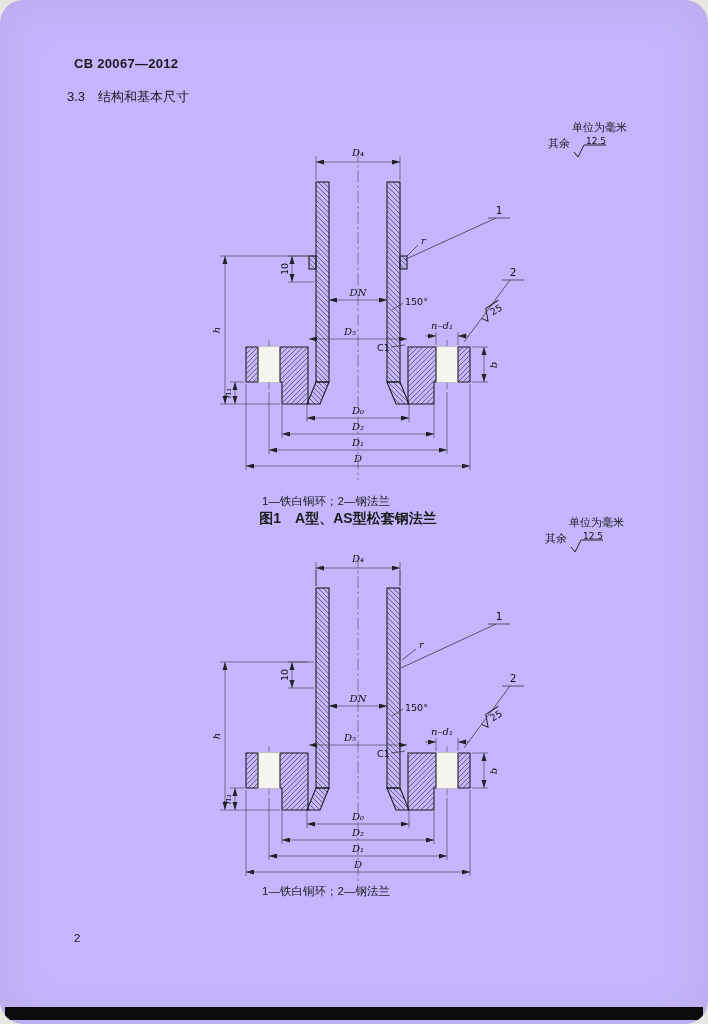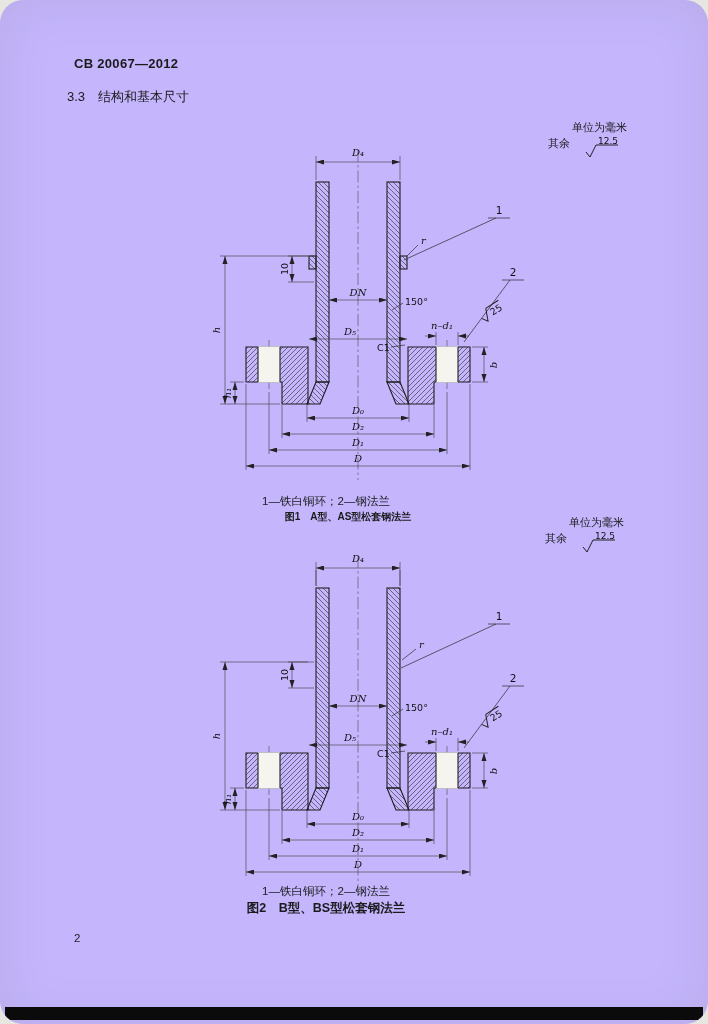--- a/index.html
+++ b/index.html
@@ -7,29 +7,29 @@
   body { font-family:"Liberation Sans", sans-serif; color:#1b1b1b; }
   .page { position:relative; width:708px; height:1024px; margin:0 auto; background:#c4b5fd;
           overflow:hidden; box-shadow: inset 0 0 50px rgba(115,110,100,0.14); border-radius: 23px; }
   .doc-number { position:absolute; left:74px; top:56px; font-size:13px; font-weight:600; letter-spacing:.3px; }
   .heading    { position:absolute; left:67px; top:88px; font-size:13px; font-weight:400; white-space:pre; }
   .clause     { position:absolute; left:67px; top:110px; font-size:12.5px; white-space:nowrap; }
   .units      { position:absolute; width:160px; }
   .units1     { left:548px; top:120px; }
   .units2     { left:545px; top:515px; }
   .unit-text  { font-size:11px; margin-left:24px; }
-  .rest-row   { display:flex; align-items:flex-start; gap:14px; margin-top:1px; font-size:11px; }
+  .rest-row   { display:flex; align-items:flex-start; gap:2px; margin-top:1px; font-size:11px; }
   .finchk     { stroke:#222; stroke-width:1; fill:none; }
   .finval     { font-size:9px; fill:#111; font-family:"DejaVu Sans", sans-serif; }
   .fig  { position:absolute; }
   .fig1 { left:158px; top:142px; }
   .fig2 { left:158px; top:548px; }
   .caption { position:absolute; left:0; width:652px; text-align:center; }
   .cap-parts1 { top:494px; font-size:11.5px; }
-  .cap-title1 { top:510px; font-size:10px; font-weight:700;padding-left:44px; }
+  .cap-title1 { top:510px; font-size:14px; font-weight:700;padding-left:44px; }
   .cap-parts2 { top:884px; font-size:11.5px; }
   .cap-title2 { top:900px; font-size:12.5px; font-weight:700; }
   .page-num   { position:absolute; left:74px; top:932px; font-size:11.5px; }
   .bottom-bar { position:absolute; left:5px; right:5px; bottom:4px; height:13px; background:#0b0b0b; }
   
   svg text { font-family:"DejaVu Serif", serif; }
   .part { stroke:#1f1f1f; stroke-width:1.1; }
   .edge { stroke:#1f1f1f; stroke-width:1.1; fill:none; }
   .slot { fill:#f6f4ef; stroke:none; }
   .ext,.dim { stroke:#3a3a3a; stroke-width:0.6; fill:none; }
@@ -375,17 +375,16 @@
     </g>
     <g>
       <line class="ext" x1="88" y1="242" x2="88" y2="328"></line>
       <line class="ext" x1="312" y1="242" x2="312" y2="328"></line>
       <line class="dim" x1="88" y1="324" x2="312" y2="324" marker-start="url(#asF2)" marker-end="url(#aeF2)"></line>
       <text class="lbl" x="200" y="320" text-anchor="middle">D</text>
     </g>
   </svg>
 
   <div class="caption cap-parts2">1—铁白铜环；2—钢法兰</div>
-  <div class="caption cap-title2">图2　B型、BS型松套钢法兰</div>
 
   <div class="page-num">2</div>
   <div class="bottom-bar"></div>
 </div>
 
 </body></html>

